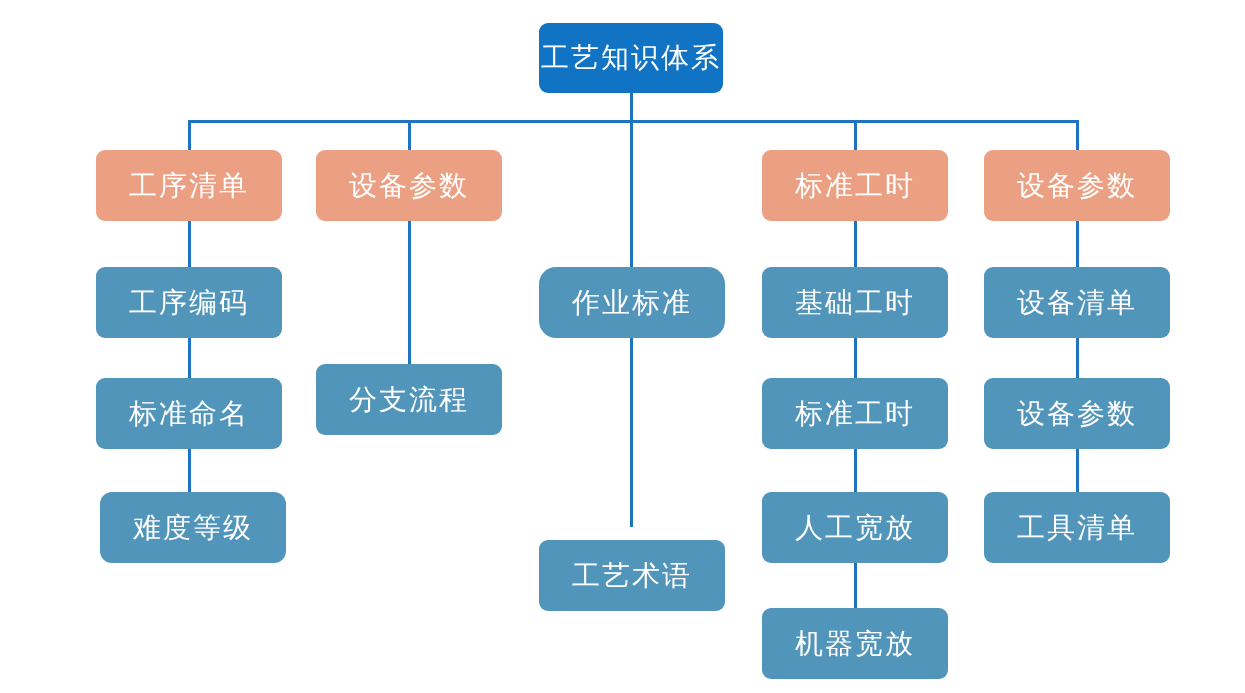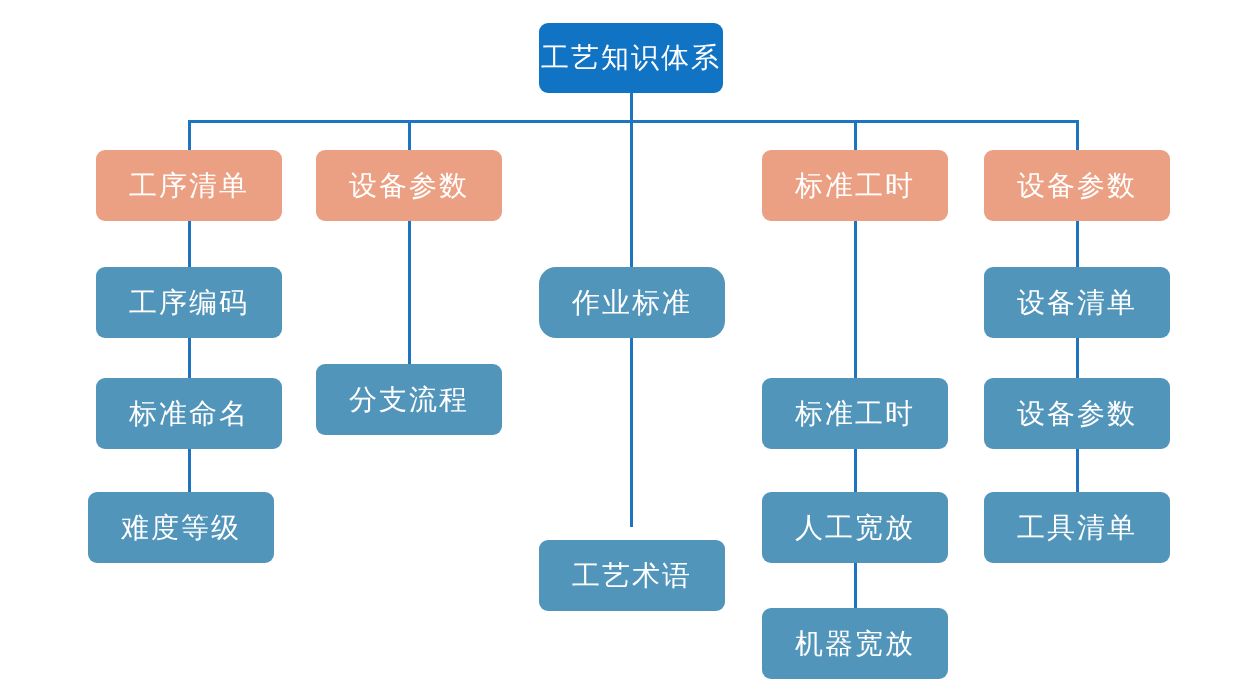--- a/index.html
+++ b/index.html
@@ -63,27 +63,28 @@
 
   <div class="node root" style="left:539px; top:23px;">工艺知识体系</div>
 
   <div class="node branch" style="left:96px; top:150px;">工序清单</div>
   <div class="node branch" style="left:316px; top:150px;">设备参数</div>
   <div class="node branch" style="left:762px; top:150px;">标准工时</div>
   <div class="node branch" style="left:984px; top:150px;">设备参数</div>
 
   <div class="node child" style="left:96px; top:267px;">工序编码</div>
   <div class="node child" style="left:96px; top:378px;">标准命名</div>
-  <div class="node child" style="left:88px; top:492px;">难度等级</div>
+  <div class="node child" style="left:100px; top:492px;border-radius:12px;">难度等级</div>
 
   <div class="node child" style="left:316px; top:364px;">分支流程</div>
 
   <div class="node child" style="left:539px; top:267px;border-radius:17px;">作业标准</div>
   <div class="node child" style="left:539px; top:492px;margin-top:48px;">工艺术语</div>
 
+  <div class="node child" style="left:762px; top:267px;">基础工时</div>
   <div class="node child" style="left:762px; top:378px;">标准工时</div>
   <div class="node child" style="left:762px; top:492px;">人工宽放</div>
   <div class="node child" style="left:762px; top:608px;">机器宽放</div>
 
   <div class="node child" style="left:984px; top:267px;">设备清单</div>
   <div class="node child" style="left:984px; top:378px;">设备参数</div>
   <div class="node child" style="left:984px; top:492px;">工具清单</div>
 
 </div>
 

